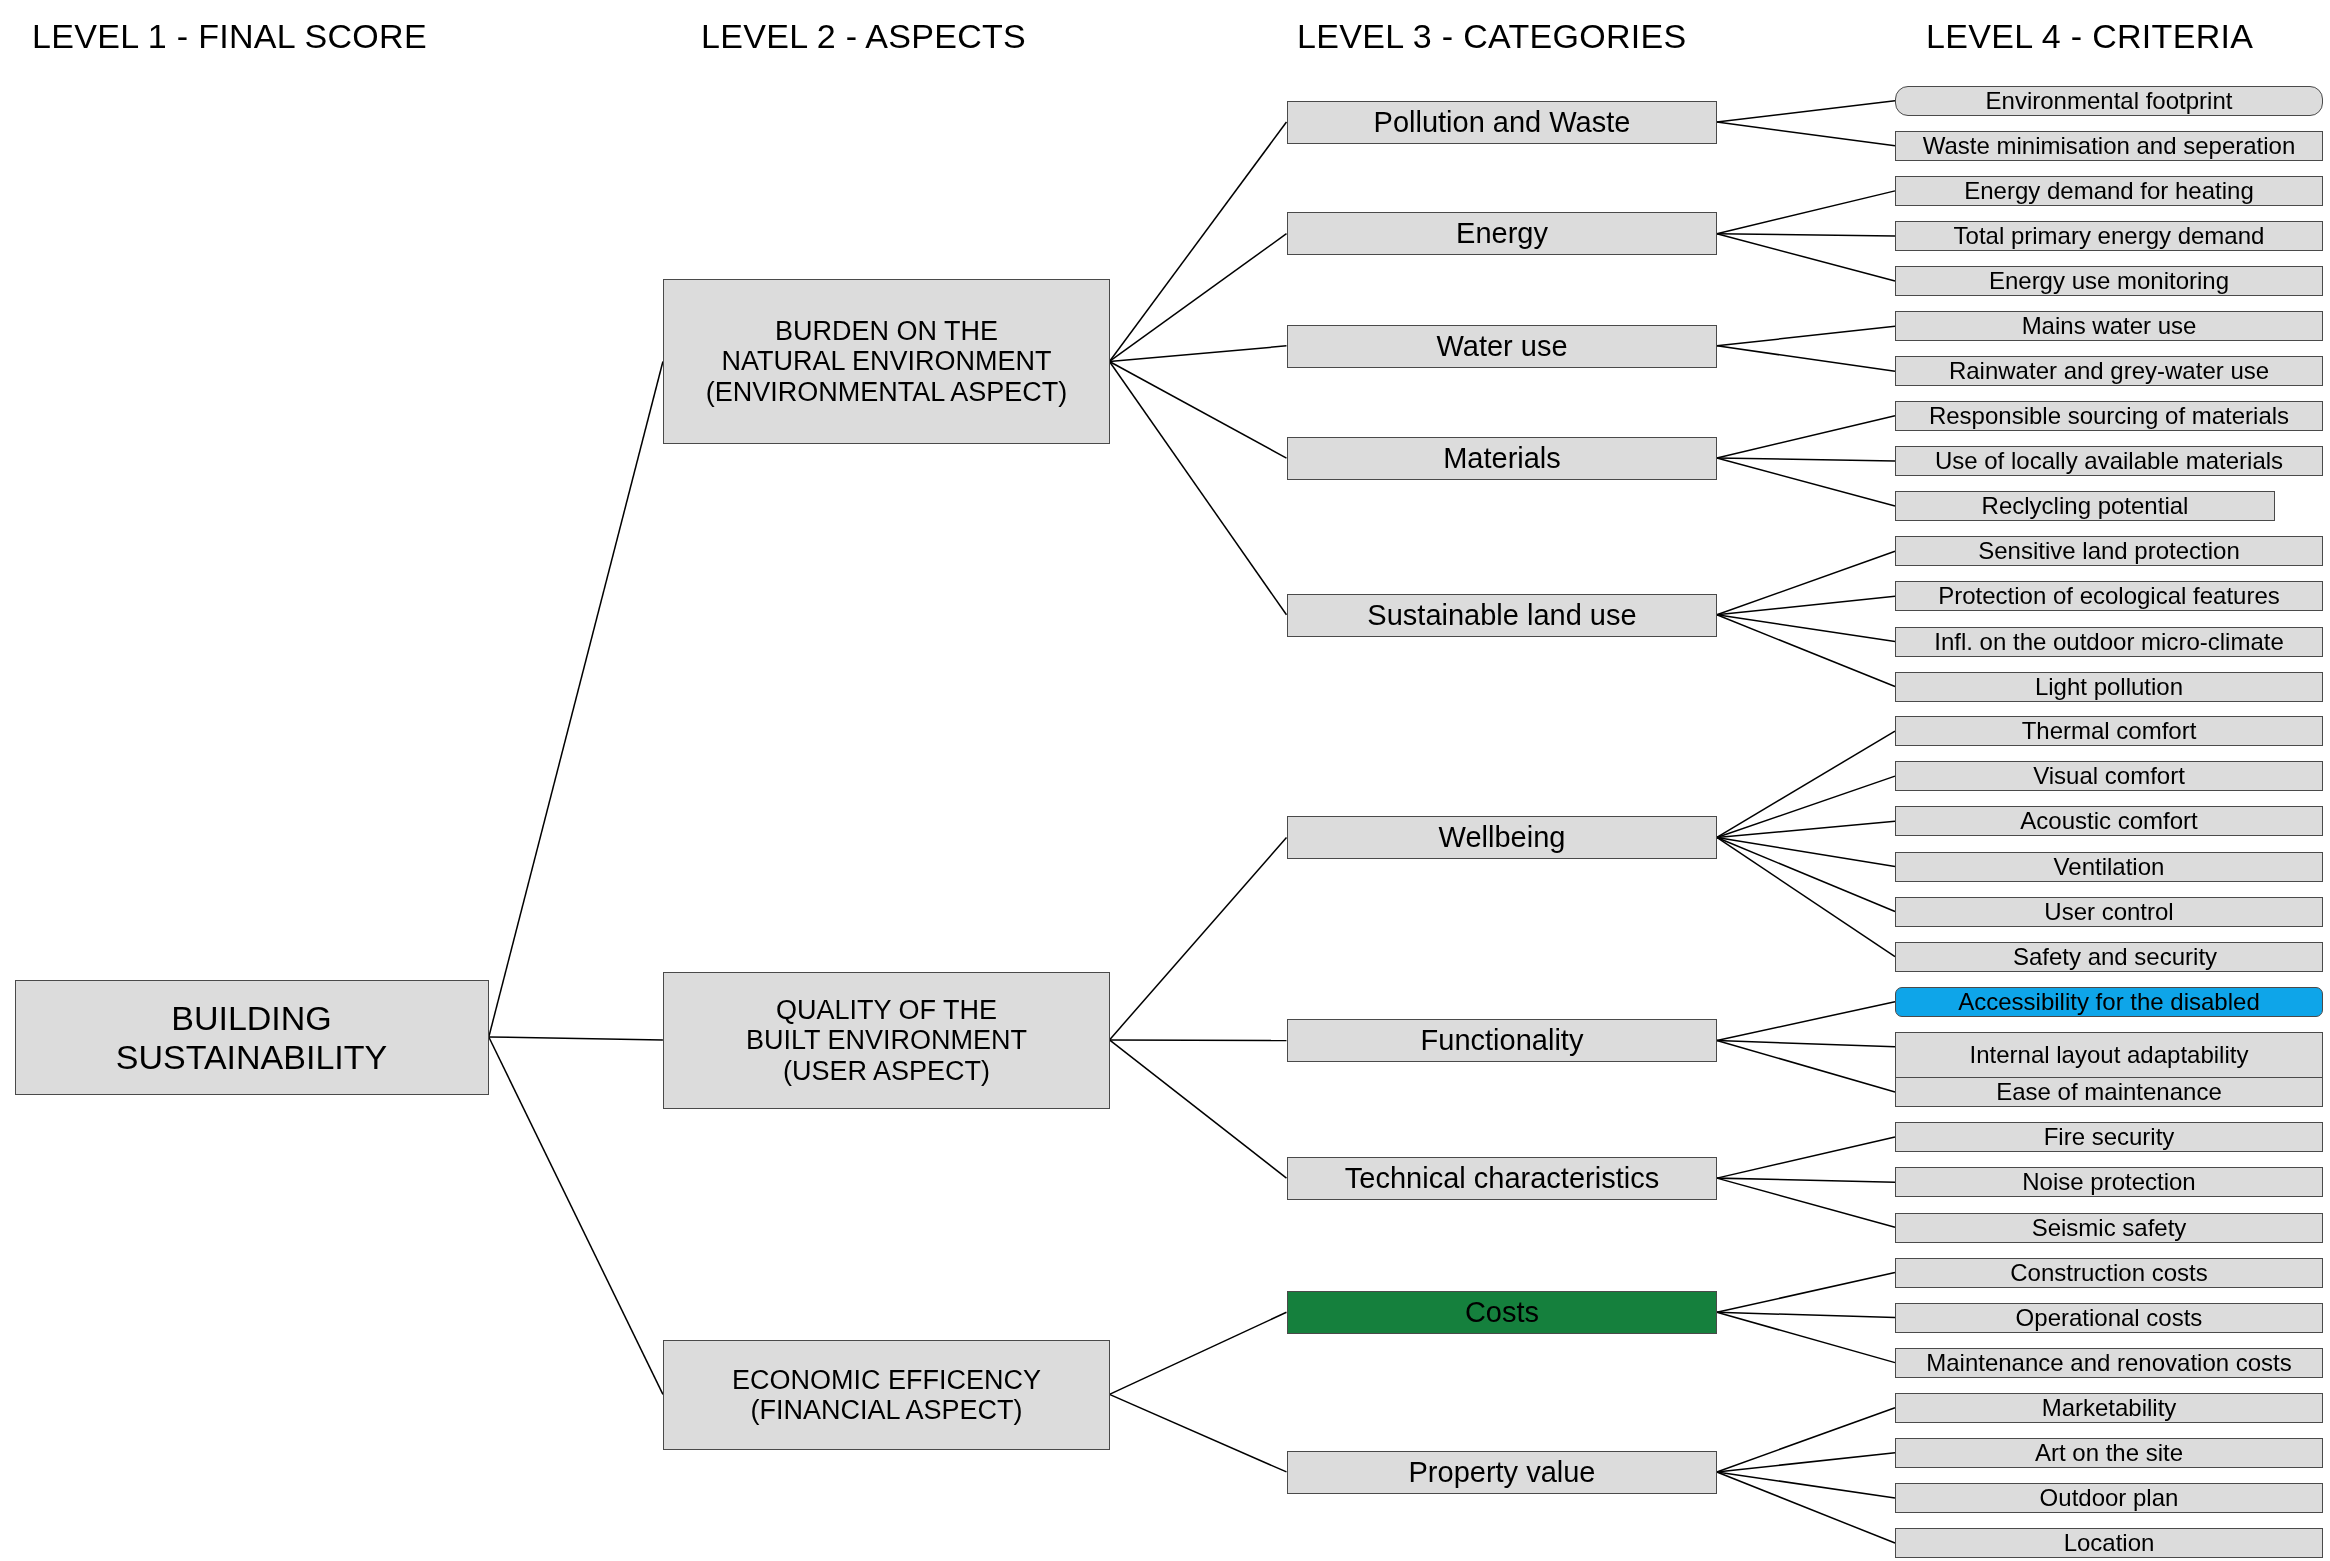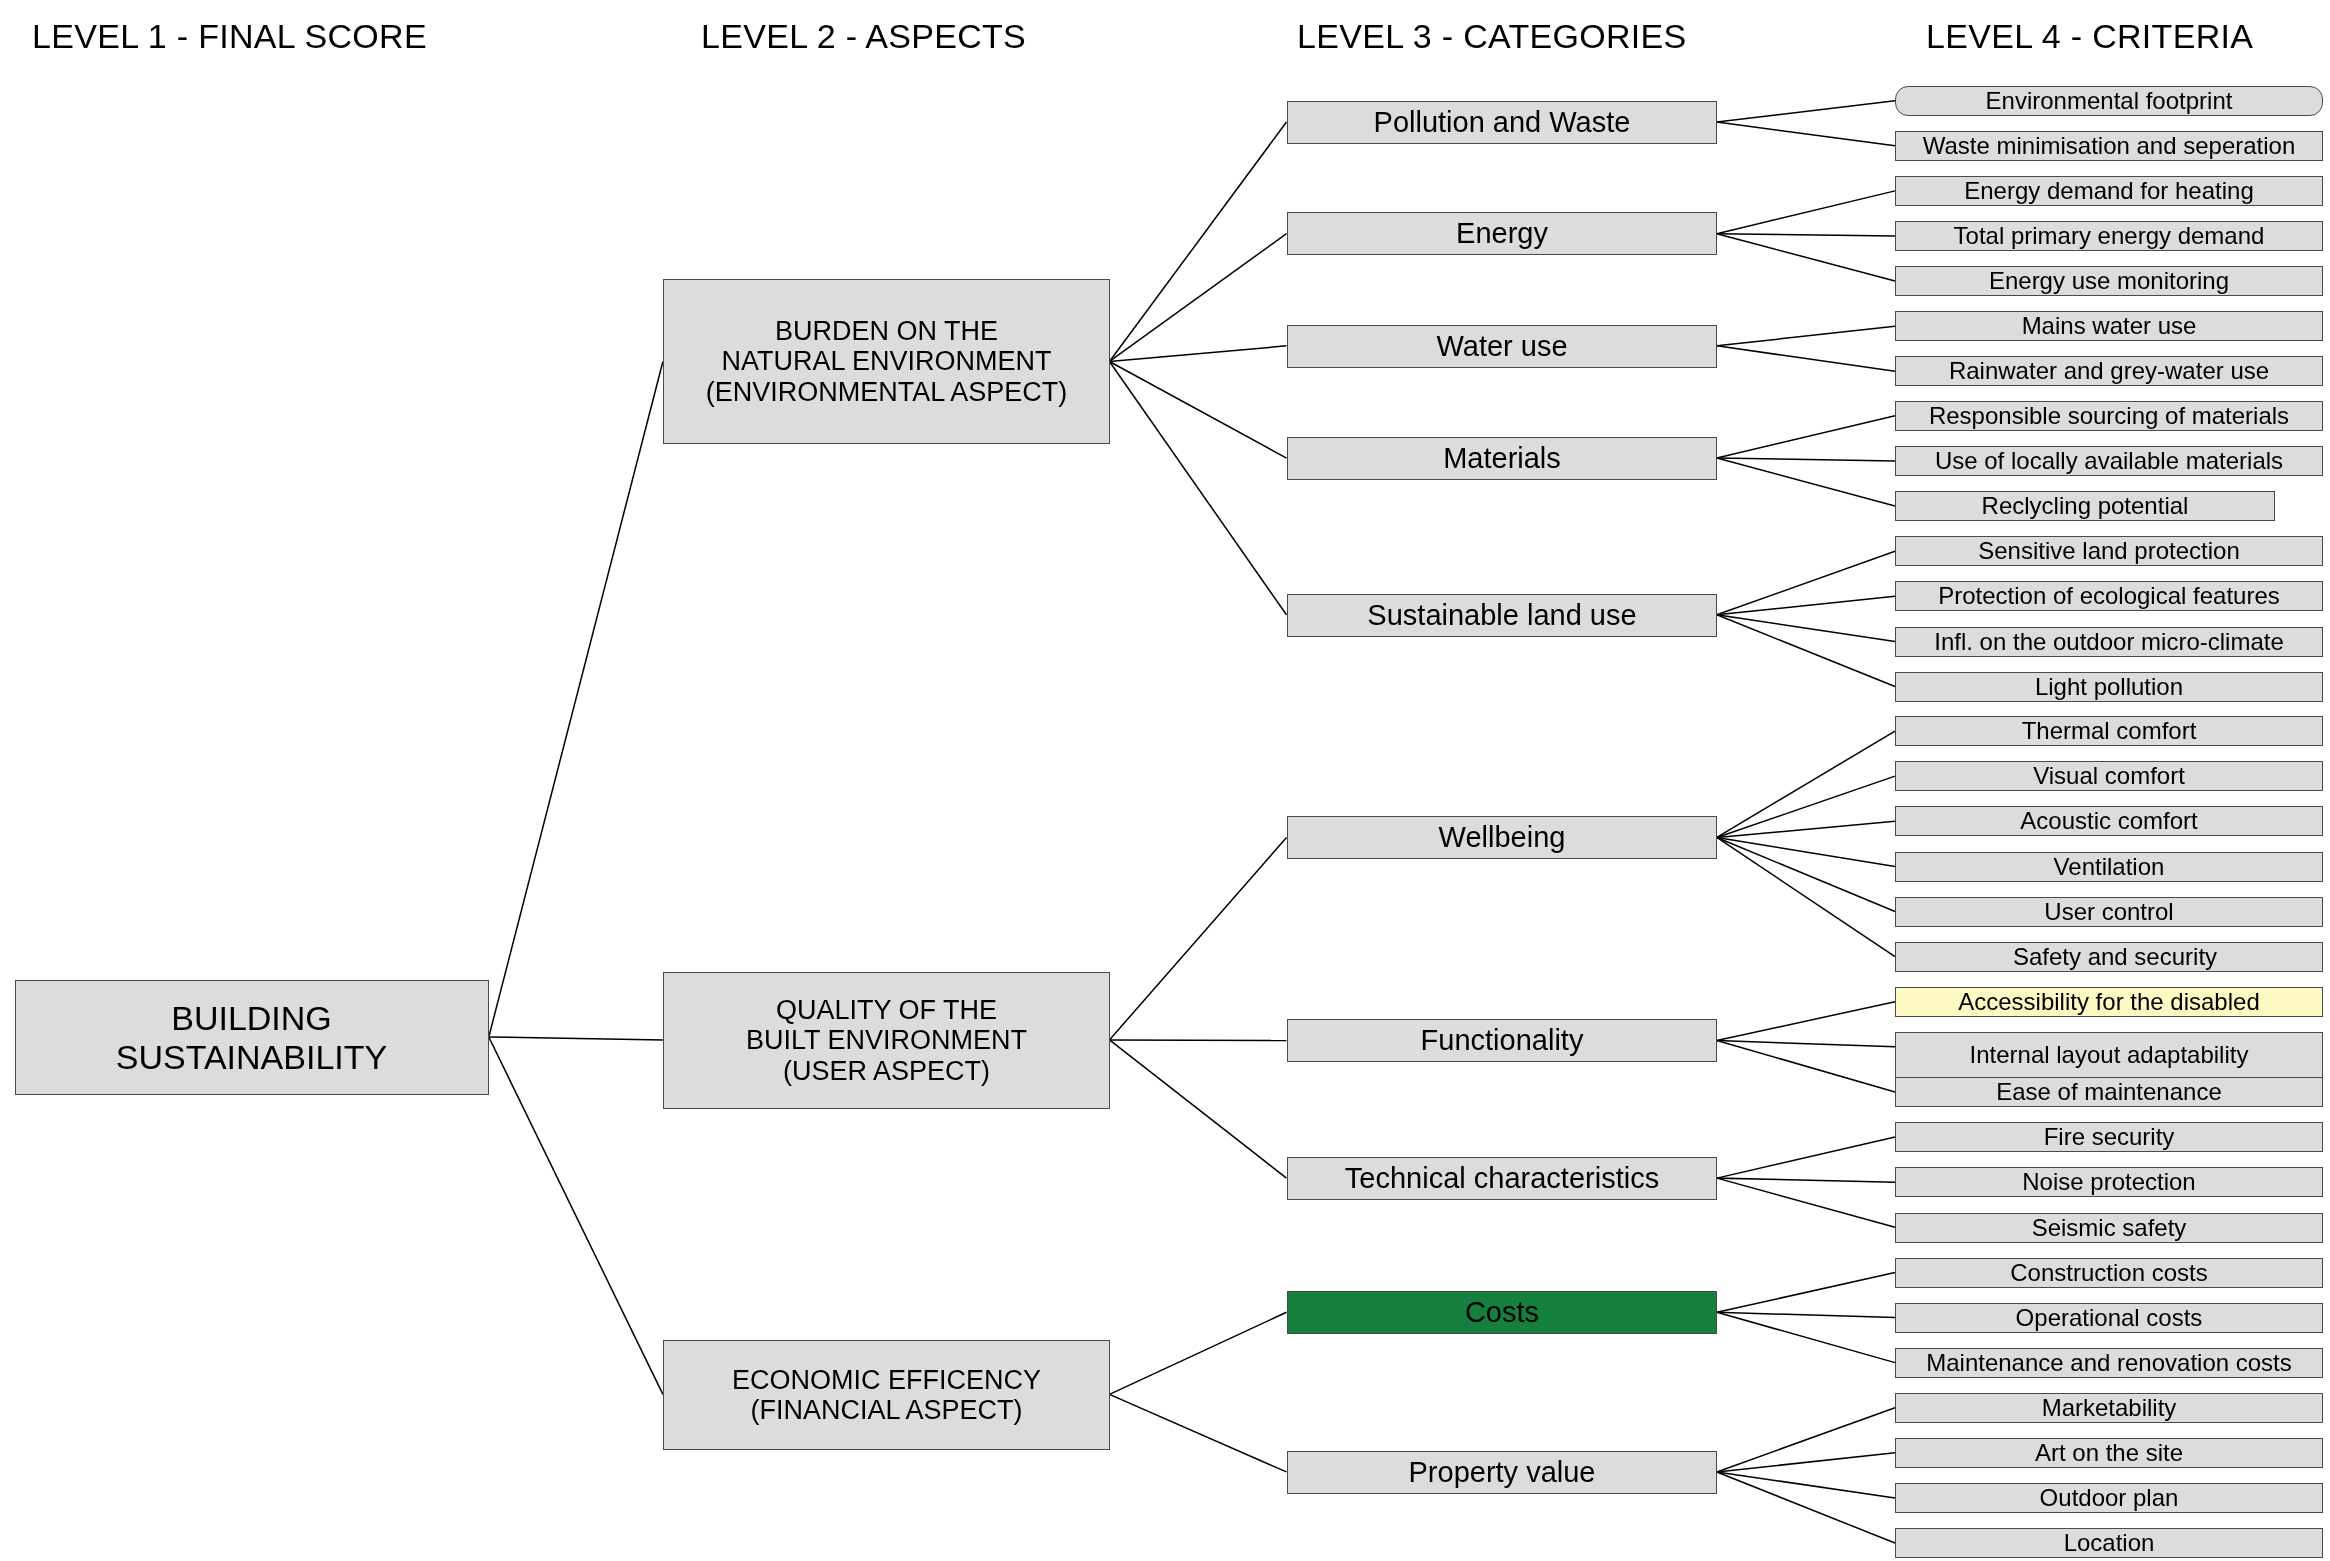--- a/index.html
+++ b/index.html
@@ -158,21 +158,21 @@
       </div>
       <div class="node n-crit" style="left: 1895px; top: 897px; width: 428px; height: 30px; background: rgb(220, 220, 220); border-color: rgb(74, 74, 74); color: rgb(0, 0, 0); align-items: flex-end;">
         <span>User control</span>
       </div>
       <div class="node n-crit" style="left: 1895px; top: 942px; width: 428px; height: 30px; background: rgb(220, 220, 220); border-color: rgb(74, 74, 74); color: rgb(0, 0, 0); padding-left: 12px;">
         <span>Safety and security</span>
       </div>
       <div class="node n-cat" style="left: 1287px; top: 1019px; width: 430px; height: 43px; background: rgb(220, 220, 220); border-color: rgb(74, 74, 74); color: rgb(0, 0, 0);">
         <span>Functionality</span>
       </div>
-      <div class="node n-crit" style="left: 1895px; top: 987px; width: 428px; height: 30px; background: #fef9c3; border-color: rgb(74, 74, 74); color: rgb(0, 0, 0);">
+      <div class="node n-crit" style="left: 1895px; top: 987px; width: 428px; height: 30px; background: #0ea5e9; border-color: rgb(74, 74, 74); color: rgb(0, 0, 0); border-radius: 7px;">
         <span>Accessibility for the disabled</span>
       </div>
       <div class="node n-crit" style="left: 1895px; top: 1032px; width: 428px; height: 46px; background: rgb(220, 220, 220); border-color: rgb(74, 74, 74); color: rgb(0, 0, 0);">
         <span>Internal layout adaptability</span>
       </div>
       <div class="node n-crit" style="left: 1895px; top: 1077px; width: 428px; height: 30px; background: rgb(220, 220, 220); border-color: rgb(74, 74, 74); color: rgb(0, 0, 0);">
         <span>Ease of maintenance</span>
       </div>
       <div class="node n-cat" style="left: 1287px; top: 1157px; width: 430px; height: 43px; background: rgb(220, 220, 220); border-color: rgb(74, 74, 74); color: rgb(0, 0, 0);">
         <span>Technical characteristics</span>

